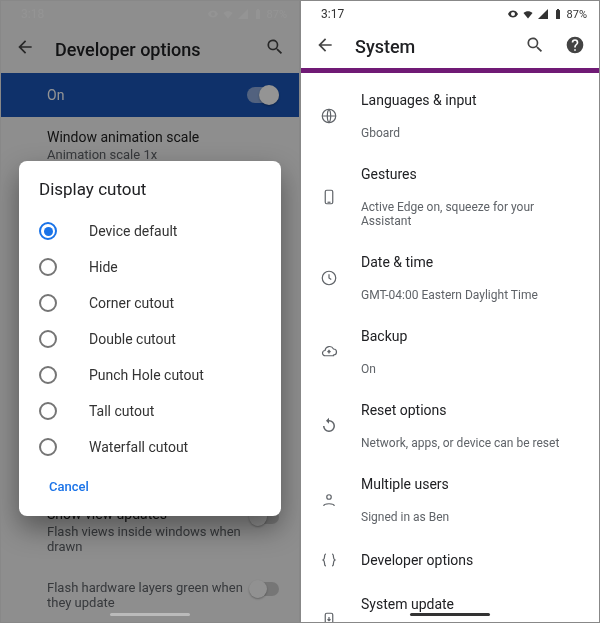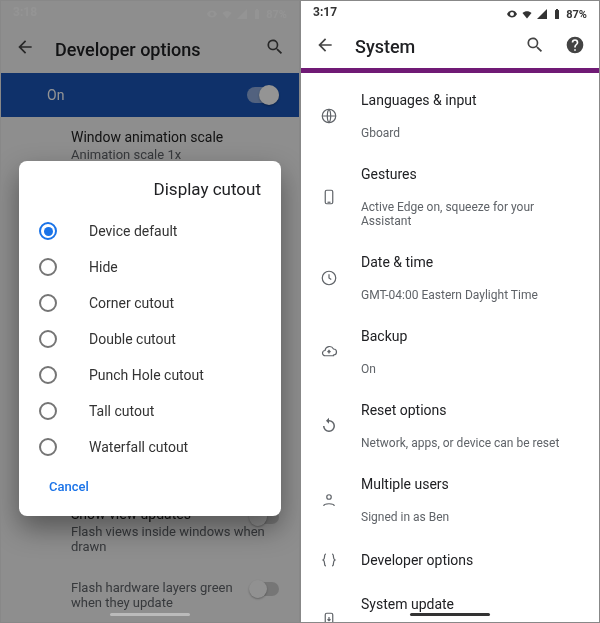--- a/index.html
+++ b/index.html
@@ -3,51 +3,51 @@
 <meta charset="utf-8">
 <style>
   * { box-sizing: border-box; margin: 0; padding: 0; font-family: Roboto, -apple-system, "Segoe UI", Arial, sans-serif; }
   html, body { width: 600px; height: 623px; }
   body { display: flex; background: #9e9e9e; }
   .phone { position: relative; width: 50%; height: 100%; overflow: hidden; border: 1px solid #888; }
   .phone.left { background: #f5f5f5; }
   .phone.right { background: #fff; }
 
   
-  .status-bar { display: flex; justify-content: space-between; padding: 4px 12px 2px 12px; font-size: 12px; height: 24px; font-weight: bold; }
+  .status-bar { display: flex; align-items: center; justify-content: space-between; padding: 4px 12px 2px 20px; font-size: 12px; height: 24px; }
   .phone.left .status-bar { color: #fff; position: relative; z-index: 1; }
   .phone.right .status-bar { color: #333; }
   .status-icons { display: flex; align-items: center; gap: 3px; font-size: 11px; }
   .status-icons svg { width: 12px; height: 12px; }
   .phone.left .status-icons svg { fill: #fff; }
   .phone.right .status-icons svg { fill: #333; }
 
   
   .app-bar { display: flex; align-items: center; padding: 10px 14px; gap: 20px; height: 48px; }
   .app-bar .title { font-size: 18px; font-weight: 500; flex: 1; color: #202124; }
   .phone.left .app-bar .title { color: #202124; }
   .icon-btn svg { width: 20px; height: 20px; fill: #444; }
   .phone.right .app-bar { border-bottom: 5px solid #701a75; }
 
   
   .left-bg { position: absolute; inset: 0; }
   .toggle-row { display: flex; align-items: center; justify-content: space-between; background: #1a55b7; color: #fff; padding: 14px 20px 14px 46px; font-size: 14px; }
   .switch { width: 32px; height: 16px; border-radius: 10px; background: rgba(255,255,255,0.5); position: relative; }
   .switch::after { content:""; position:absolute; right:0; top:-2px; width:20px; height:20px; background:#fff; border-radius:50%; box-shadow:0 1px 2px rgba(0,0,0,0.3); }
-  .bgitem { padding: 12px 20px 12px 70px; }
+  .bgitem { padding: 12px 20px 12px 46px; }
   .bgitem .t { font-size: 14px; color: #222; }
   .bgitem .s { font-size: 13px; color: #5f6368; margin-top: 2px; }
   .bgitem .sw { float: right; width: 28px; height: 14px; border-radius: 8px; background:#ccc; position:relative; margin-top: 4px;}
   .bgitem .sw::after { content:""; position:absolute; left:-2px; top:-2px; width:18px; height:18px; background:#fafafa; border-radius:50%; box-shadow:0 1px 2px rgba(0,0,0,0.3);}
 
   .scrim { position: absolute; inset: 0; background: rgba(0,0,0,0.42); z-index: 5; }
 
   
   .dialog { position: absolute; left: 18px; right: 18px; top: 160px; background: #fff; border-radius: 8px; box-shadow: 0 12px 28px rgba(0,0,0,0.4); z-index: 10; padding: 18px 20px 8px 20px; }
-  .dialog-title { font-size: 17px; color: #202124; margin-bottom: 14px; text-align: right; }
+  .dialog-title { font-size: 17px; color: #202124; margin-bottom: 14px; }
   .radio-row { display: flex; align-items: center; gap: 32px; padding: 9px 0; cursor: pointer; }
   .radio { width: 18px; height: 18px; border: 2px solid #757575; border-radius: 50%; display: inline-flex; align-items: center; justify-content: center; flex-shrink: 0; }
   .radio.checked { border-color: #1a73e8; }
   .radio.checked::after { content:""; width: 9px; height: 9px; background:#1a73e8; border-radius:50%; }
   .radio-label { font-size: 14px; color: #333; }
   .dialog-actions { display: flex; justify-content: flex-start; padding: 6px 4px 6px 0; }
   .dialog-cancel { color: #1a73e8; font-size: 13px; font-weight: 500; padding: 8px 10px; background: none; border: none; cursor: pointer; }
 
   
   .settings-list { padding: 6px 0; }

